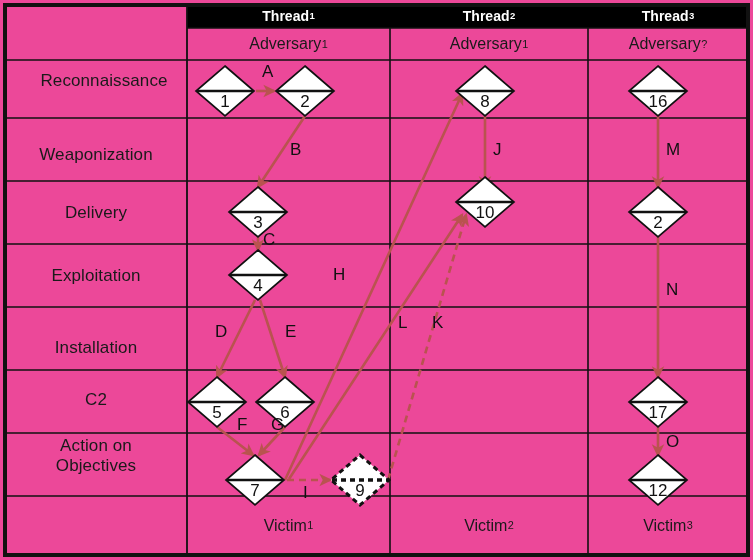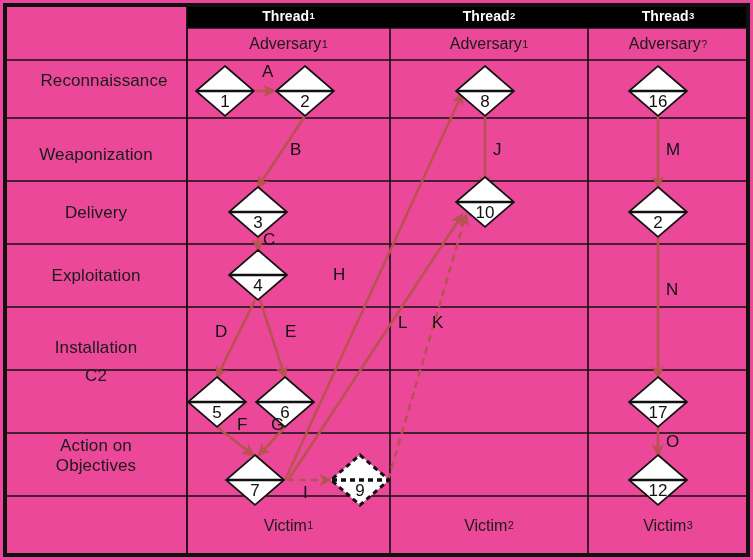--- a/index.html
+++ b/index.html
@@ -141,21 +141,21 @@
       <div class="cell-text thread-label" style="left: 588px; top: 5px; width: 160px; height: 23px;">Thread<span class="sub">3</span></div>
       <div class="cell-text adversary-label" style="left: 588px; top: 28px; width: 160px; height: 32px;">Adversary<span class="sub">?</span></div>
       <div class="cell-text victim-label" style="left: 588px; top: 496px; width: 160px; height: 59px;">Victim<span class="sub">3</span></div>
     </div>
   <div id="stages-layer">
       <div class="cell-text stage-label" style="left: 13px; top: 60px; width: 182px; height: 42px; white-space: pre-line;">Reconnaissance</div>
       <div class="cell-text stage-label" style="left: 5px; top: 118px; width: 182px; height: 73px; white-space: pre-line;">Weaponization</div>
       <div class="cell-text stage-label" style="left: 5px; top: 181px; width: 182px; height: 63px; white-space: pre-line;">Delivery</div>
       <div class="cell-text stage-label" style="left: 5px; top: 244px; width: 182px; height: 63px; white-space: pre-line;">Exploitation</div>
       <div class="cell-text stage-label" style="left: 5px; top: 307px; width: 182px; height: 81px; white-space: pre-line;">Installation</div>
-      <div class="cell-text stage-label" style="left: 5px; top: 348px; width: 182px; height: 56px; white-space: pre-line;">C2</div>
+      <div class="cell-text stage-label" style="left: 5px; top: 372px; width: 182px; height: 56px; white-space: pre-line;">C2</div>
       <div class="cell-text stage-label" style="left: 5px; top: 433px; width: 182px; height: 45px; white-space: pre-line;">Action on
 Objectives</div>
     </div>
   <div id="nodes-layer">
       <div class="node" style="left: 194px; top: 64px;">
         <svg viewBox="0 0 62 54">
           <polygon points="31,2 60,27 31,52 2,27" fill="#ffffff" stroke="#111111" stroke-width="1.7"></polygon>
           <line x1="3" y1="27" x2="59" y2="27" stroke="#111111" stroke-width="2.6"></line>
         </svg>
         <div class="node-num">1</div>

